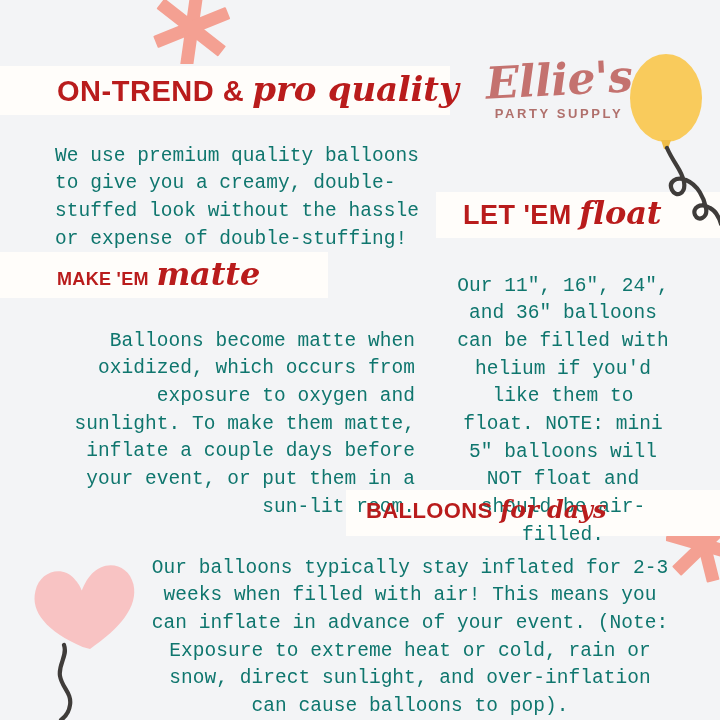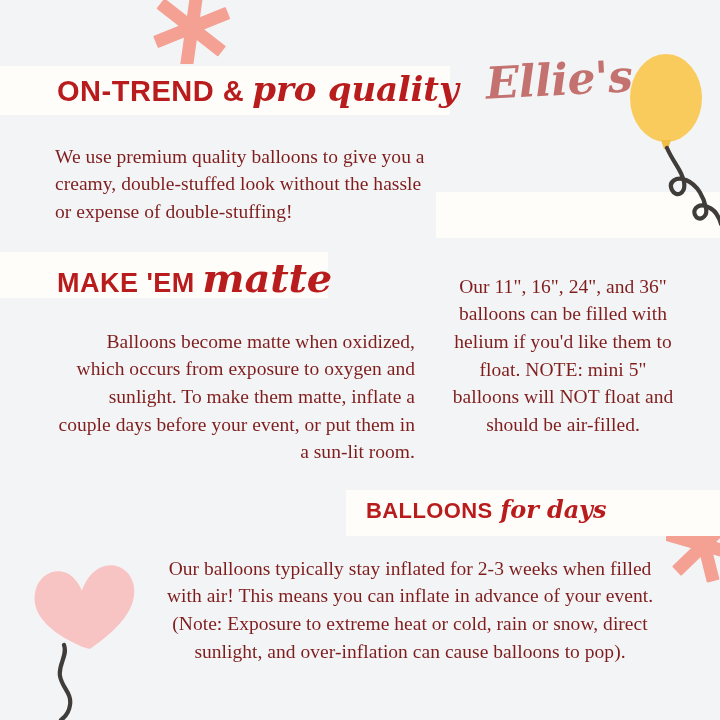--- a/index.html
+++ b/index.html
@@ -54,37 +54,37 @@
     font-style: italic;
     font-weight: 700;
     letter-spacing: -0.005em;
   }
 
   #h-ontrend { left: 57px; top: 72px; font-size: 29px; }
   #h-ontrend .caps   { font-size: 29px; }
   #h-ontrend .script { font-size: 34px; }
 
   #h-matte { left: 57px; top: 258px; font-size: 27px; }
-  #h-matte .caps   { font-size: 27px; }
-  #h-matte .script { font-size: 40px; }
+  #h-matte .caps   { font-size: 18px; }
+  #h-matte .script { font-size: 32px; }
 
   #h-float { left: 463px; top: 197px; font-size: 27px; }
   #h-float .caps   { font-size: 27px; }
   #h-float .script { font-size: 32px; }
 
   #h-days { left: 366px; top: 496px; font-size: 27px; }
   #h-days .caps   { font-size: 22px; }
   #h-days .script { font-size: 24px; }
 
   
   .body-copy {
     position: absolute;
     z-index: 3;
-    color: #7f1d1d;
-    font-family: Liberation Serif, serif;
+    color: #0f766e;
+    font-family: Liberation Mono, monospace;
     font-weight: 400;
     font-size: 19.5px;
     line-height: 1.42;
     letter-spacing: 0.002em;
   }
 
   #p-ontrend { left: 55px; top: 123px; width: 380px; text-align: left; }
   #p-matte   { left: 55px; top: 308px; width: 360px; text-align: right; }
   #p-float   { left: 452px; top: 253px; width: 222px; text-align: center; }
   #p-days    { left: 150px; top: 535px; width: 520px; text-align: center; }
@@ -168,28 +168,33 @@
              C 45 165, 41 169, 37 172" fill="none" stroke="#3f3c3a" stroke-width="4.2" stroke-linecap="round" stroke-linejoin="round"></path>
   </svg>
 
   <div class="band" style="left:0px;   top:66px;  width:450px; height:49px;"></div>
   <div class="band" style="left:436px; top:192px; width:284px; height:46px;"></div>
   <div class="band" style="left:0px;   top:252px; width:328px; height:46px;"></div>
   <div class="band" style="left:346px; top:490px; width:374px; height:46px;"></div>
 
   <div id="logo">
     <span class="logo-script">Ellie's</span>
+    <span class="logo-sub">PARTY SUPPLY</span>
   </div>
 
   <div class="heading" id="h-ontrend">
     <span class="caps">ON-TREND &amp;</span>
     <span class="script">pro quality</span>
   </div>
   <p class="body-copy" id="p-ontrend">We use premium quality balloons to give you a creamy, double-stuffed look without the hassle or expense of double-stuffing!</p>
 
+  <div class="heading" id="h-float">
+    <span class="caps">LET 'EM</span>
+    <span class="script">float</span>
+  </div>
   <p class="body-copy" id="p-float">Our 11", 16", 24", and 36" balloons can be filled with helium if you'd like them to float. NOTE: mini 5" balloons will NOT float and should be air-filled.</p>
 
   <div class="heading" id="h-matte">
     <span class="caps">MAKE 'EM</span>
     <span class="script">matte</span>
   </div>
   <p class="body-copy" id="p-matte">Balloons become matte when oxidized, which occurs from exposure to oxygen and sunlight. To make them matte, inflate a couple days before your event, or put them in a sun-lit room.</p>
 
   <div class="heading" id="h-days">
     <span class="caps">BALLOONS</span>

